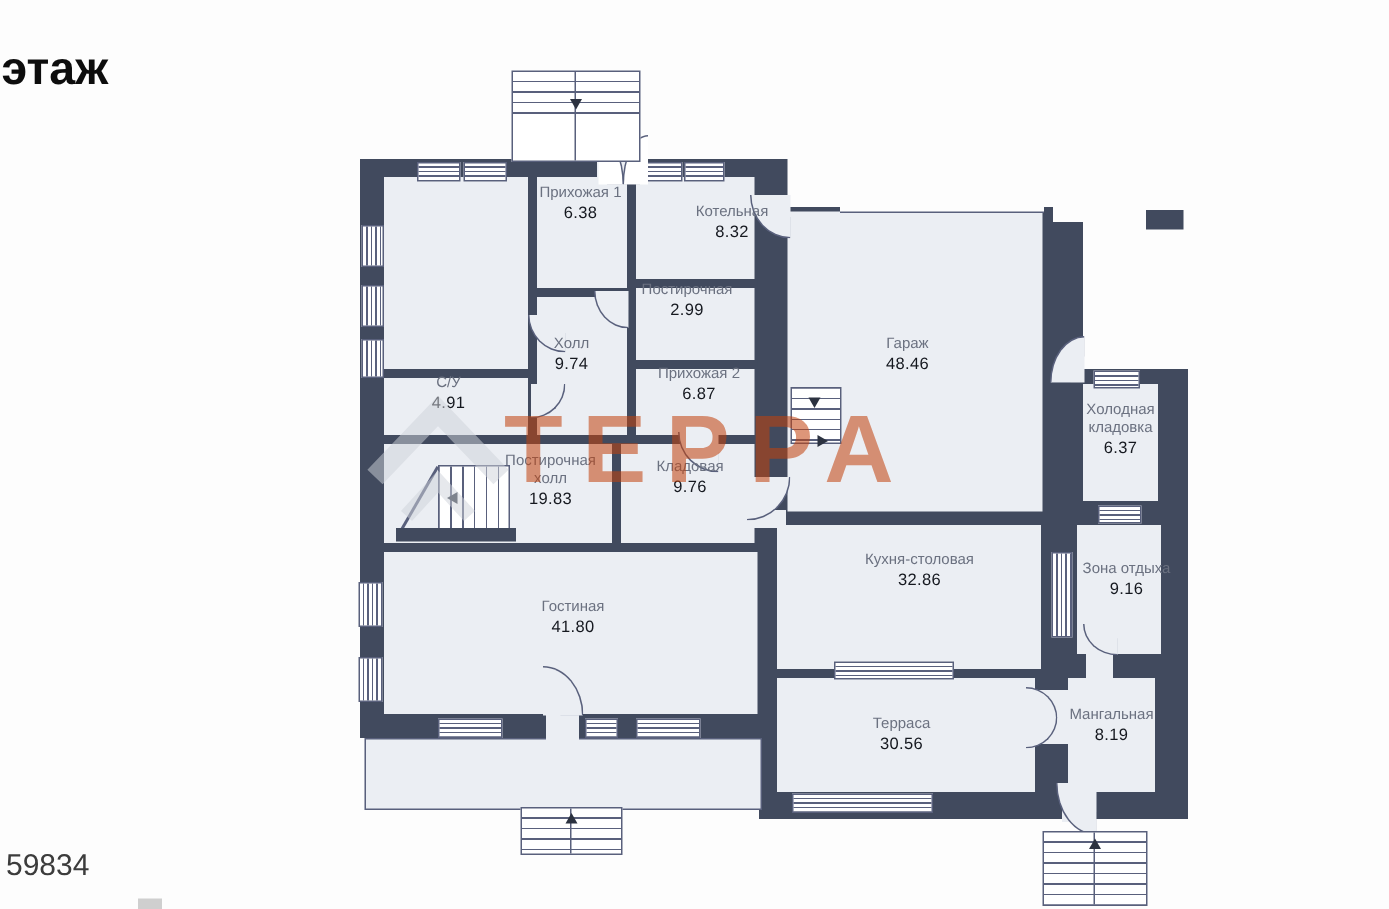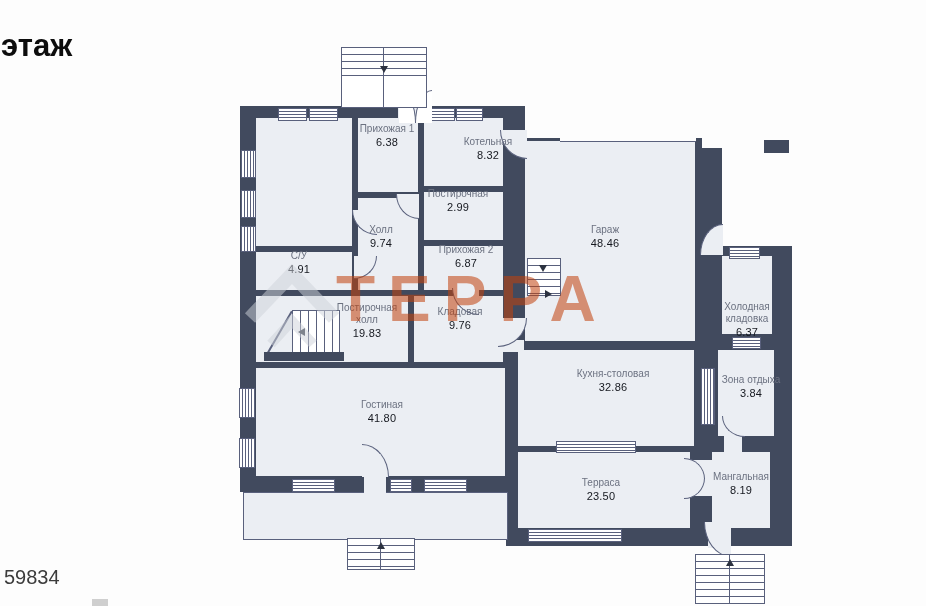--- a/index.html
+++ b/index.html
@@ -175,39 +175,39 @@
     <div class="value">48.46</div>
   </div>
   <div class="label wrap" style="left:367px;top:302px;width:84px;">
     <div class="name">Постирочная холл</div>
     <div class="value">19.83</div>
   </div>
   <div class="label" style="left:460px;top:306px;">
     <div class="name">Кладовая</div>
     <div class="value">9.76</div>
   </div>
-  <div class="label wrap" style="left:747px;top:301px;width:64px;">
+  <div class="label wrap" style="left:747px;top:268px;width:64px;">
     <div class="name">Холодная кладовка</div>
     <div class="value">6.37</div>
   </div>
   <div class="label" style="left:613px;top:368px;">
     <div class="name">Кухня-столовая</div>
     <div class="value">32.86</div>
   </div>
   <div class="label" style="left:751px;top:374px;">
     <div class="name">Зона отдыха</div>
-    <div class="value">3.84</div>
+    <div class="value">9.16</div>
   </div>
   <div class="label" style="left:382px;top:399px;">
     <div class="name">Гостиная</div>
     <div class="value">41.80</div>
   </div>
   <div class="label" style="left:601px;top:477px;">
     <div class="name">Терраса</div>
-    <div class="value">23.50</div>
+    <div class="value">30.56</div>
   </div>
   <div class="label" style="left:741px;top:471px;">
     <div class="name">Мангальная</div>
     <div class="value">8.19</div>
   </div>
 
   <svg class="watermark-logo" width="95" height="92" viewBox="0 0 95 92">
     <polyline points="6,62 48,18 90,62" fill="none" stroke="#cfd3da" stroke-width="14"></polyline>
     <polyline points="27,88 48,65 69,88" fill="none" stroke="#cfd3da" stroke-width="10"></polyline>
   </svg>

